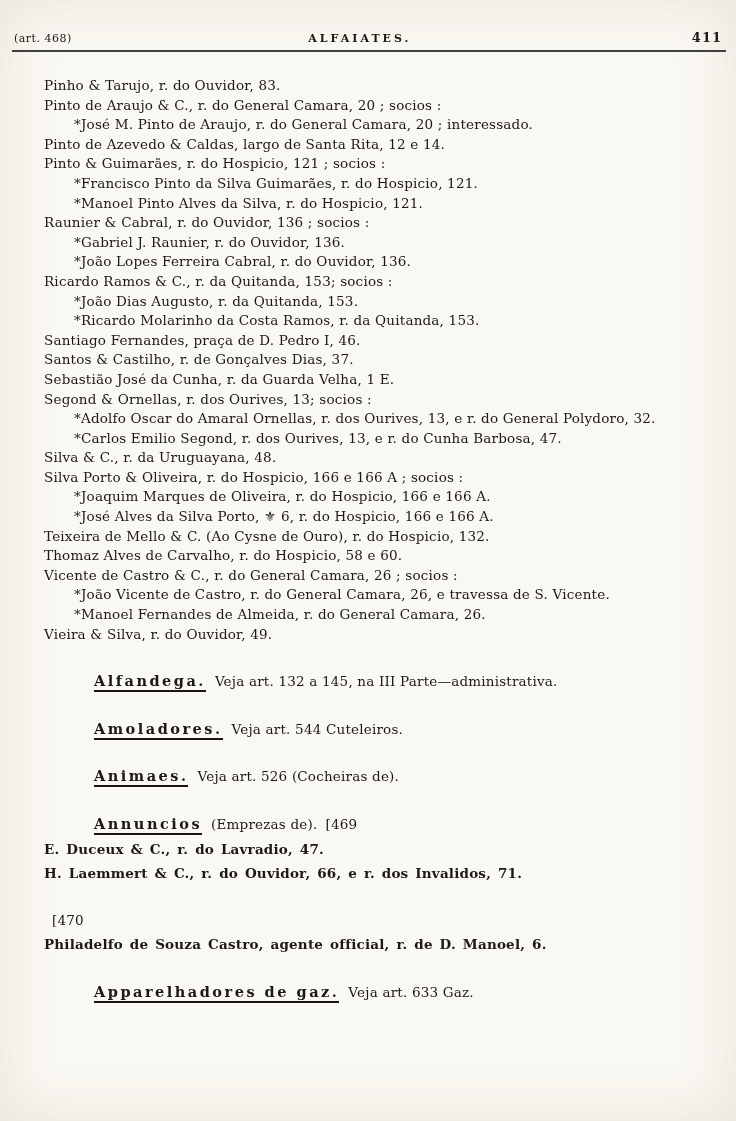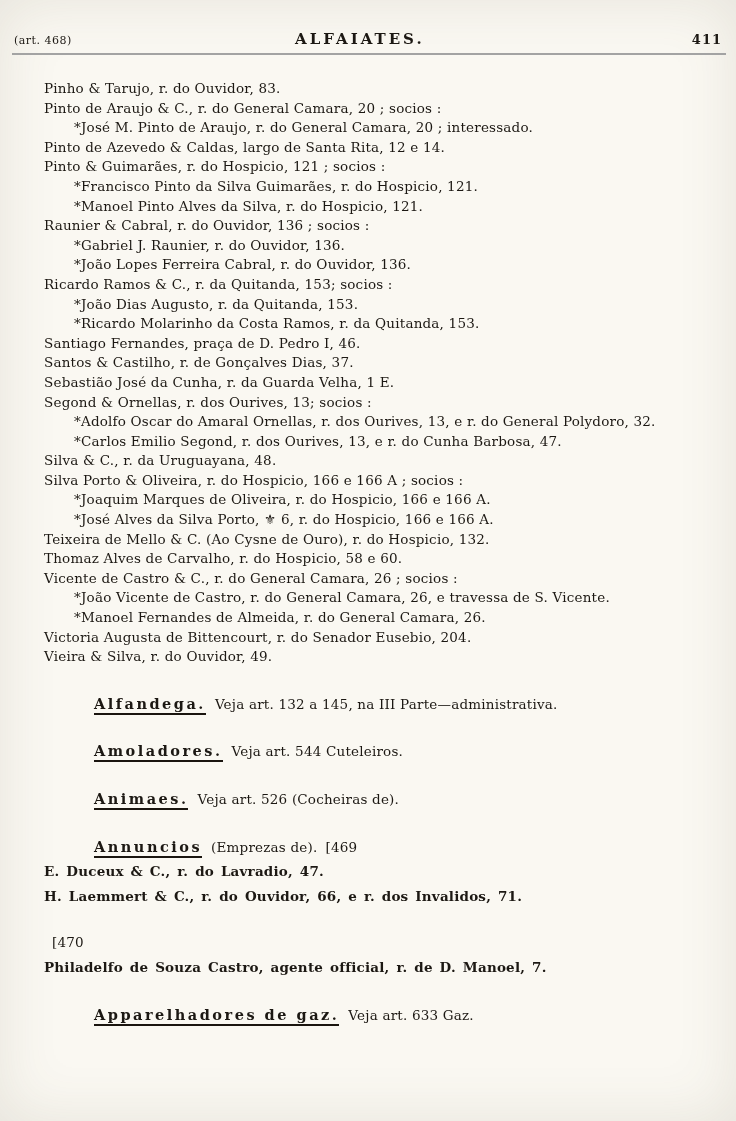--- a/index.html
+++ b/index.html
@@ -17,25 +17,25 @@
     font-family:"DejaVu Serif","Liberation Serif",serif;
     box-sizing:border-box;
     overflow:hidden;
     box-shadow:inset 0 0 60px rgba(90,80,60,0.12);
   }
   .header{
     display:flex;
     justify-content:space-between;
     align-items:baseline;
     margin:30px 10px 0 12px;
-    border-bottom:2px solid #a3a3a3;
+    border-bottom:2px solid #404040;
     padding:0 4px 5px 2px;
   }
   .header .art{font-size:11px;letter-spacing:0.5px;}
-  .header .title{font-weight:bold;font-size:15px;letter-spacing:3px;}
+  .header .title{font-weight:bold;font-size:11px;letter-spacing:3px;}
   .header .pagenum{font-weight:bold;font-size:13px;letter-spacing:1px;margin-left:44px;}
   .content{
     margin:24px 40px 0 44px;
     font-size:13.5px;
     line-height:19.6px;
     letter-spacing:0.2px;
   }
   .entry{
     text-align:justify;
     padding-left:15px;
@@ -99,21 +99,20 @@
         <div class="entry sub">*Carlos Emilio Segond, r. dos Ourives, 13, e r. do Cunha Barbosa, 47.</div>
         <div class="entry">Silva &amp; C., r. da Uruguayana, 48.</div>
         <div class="entry">Silva Porto &amp; Oliveira, r. do Hospicio, 166 e 166 A ; socios :</div>
         <div class="entry sub">*Joaquim Marques de Oliveira, r. do Hospicio, 166 e 166 A.</div>
         <div class="entry sub">*José Alves da Silva Porto, ⚜ 6, r. do Hospicio, 166 e 166 A.</div>
         <div class="entry">Teixeira de Mello &amp; C. (Ao Cysne de Ouro), r. do Hospicio, 132.</div>
         <div class="entry">Thomaz Alves de Carvalho, r. do Hospicio, 58 e 60.</div>
         <div class="entry">Vicente de Castro &amp; C., r. do General Camara, 26 ; socios :</div>
         <div class="entry sub">*João Vicente de Castro, r. do General Camara, 26, e travessa de S. Vicente.</div>
         <div class="entry sub">*Manoel Fernandes de Almeida, r. do General Camara, 26.</div>
-        <div class="entry">Victoria Augusta de Bittencourt, r. do Senador Eusebio, 204.</div>
         <div class="entry">Vieira &amp; Silva, r. do Ouvidor, 49.</div>
       </div>
     <div class="sections">
         <div class="section">
           <div class="section-row">
             <div class="section-main"><span class="section-heading">Alfandega.</span><span class="section-text">Veja art. 132 a 145, na III Parte—administrativa.</span></div>
           </div>
         </div>
         <div class="section">
           <div class="section-row">
@@ -130,21 +129,21 @@
             <div class="section-main"><span class="section-heading">Annuncios</span><span class="section-text">(Emprezas de).</span></div>
             <span class="section-ref">[469</span>
           </div>
           <div class="entry section-entry bold">E. Duceux &amp; C., r. do Lavradio, 47.</div>
           <div class="entry section-entry bold">H. Laemmert &amp; C., r. do Ouvidor, 66, e r. dos Invalidos, 71.</div>
         </div>
         <div class="section">
           <div class="section-row">
             <span class="section-ref">[470</span>
           </div>
-          <div class="entry section-entry bold">Philadelfo de Souza Castro, agente official, r. de D. Manoel, 7.</div>
+          <div class="entry section-entry bold">Philadelfo de Souza Castro, agente official, r. de D. Manoel, 6.</div>
         </div>
         <div class="section">
           <div class="section-row">
             <div class="section-main"><span class="section-heading">Apparelhadores de gaz.</span><span class="section-text">Veja art. 633 Gaz.</span></div>
           </div>
         </div>
       </div>
   </div>
 
 </div>

